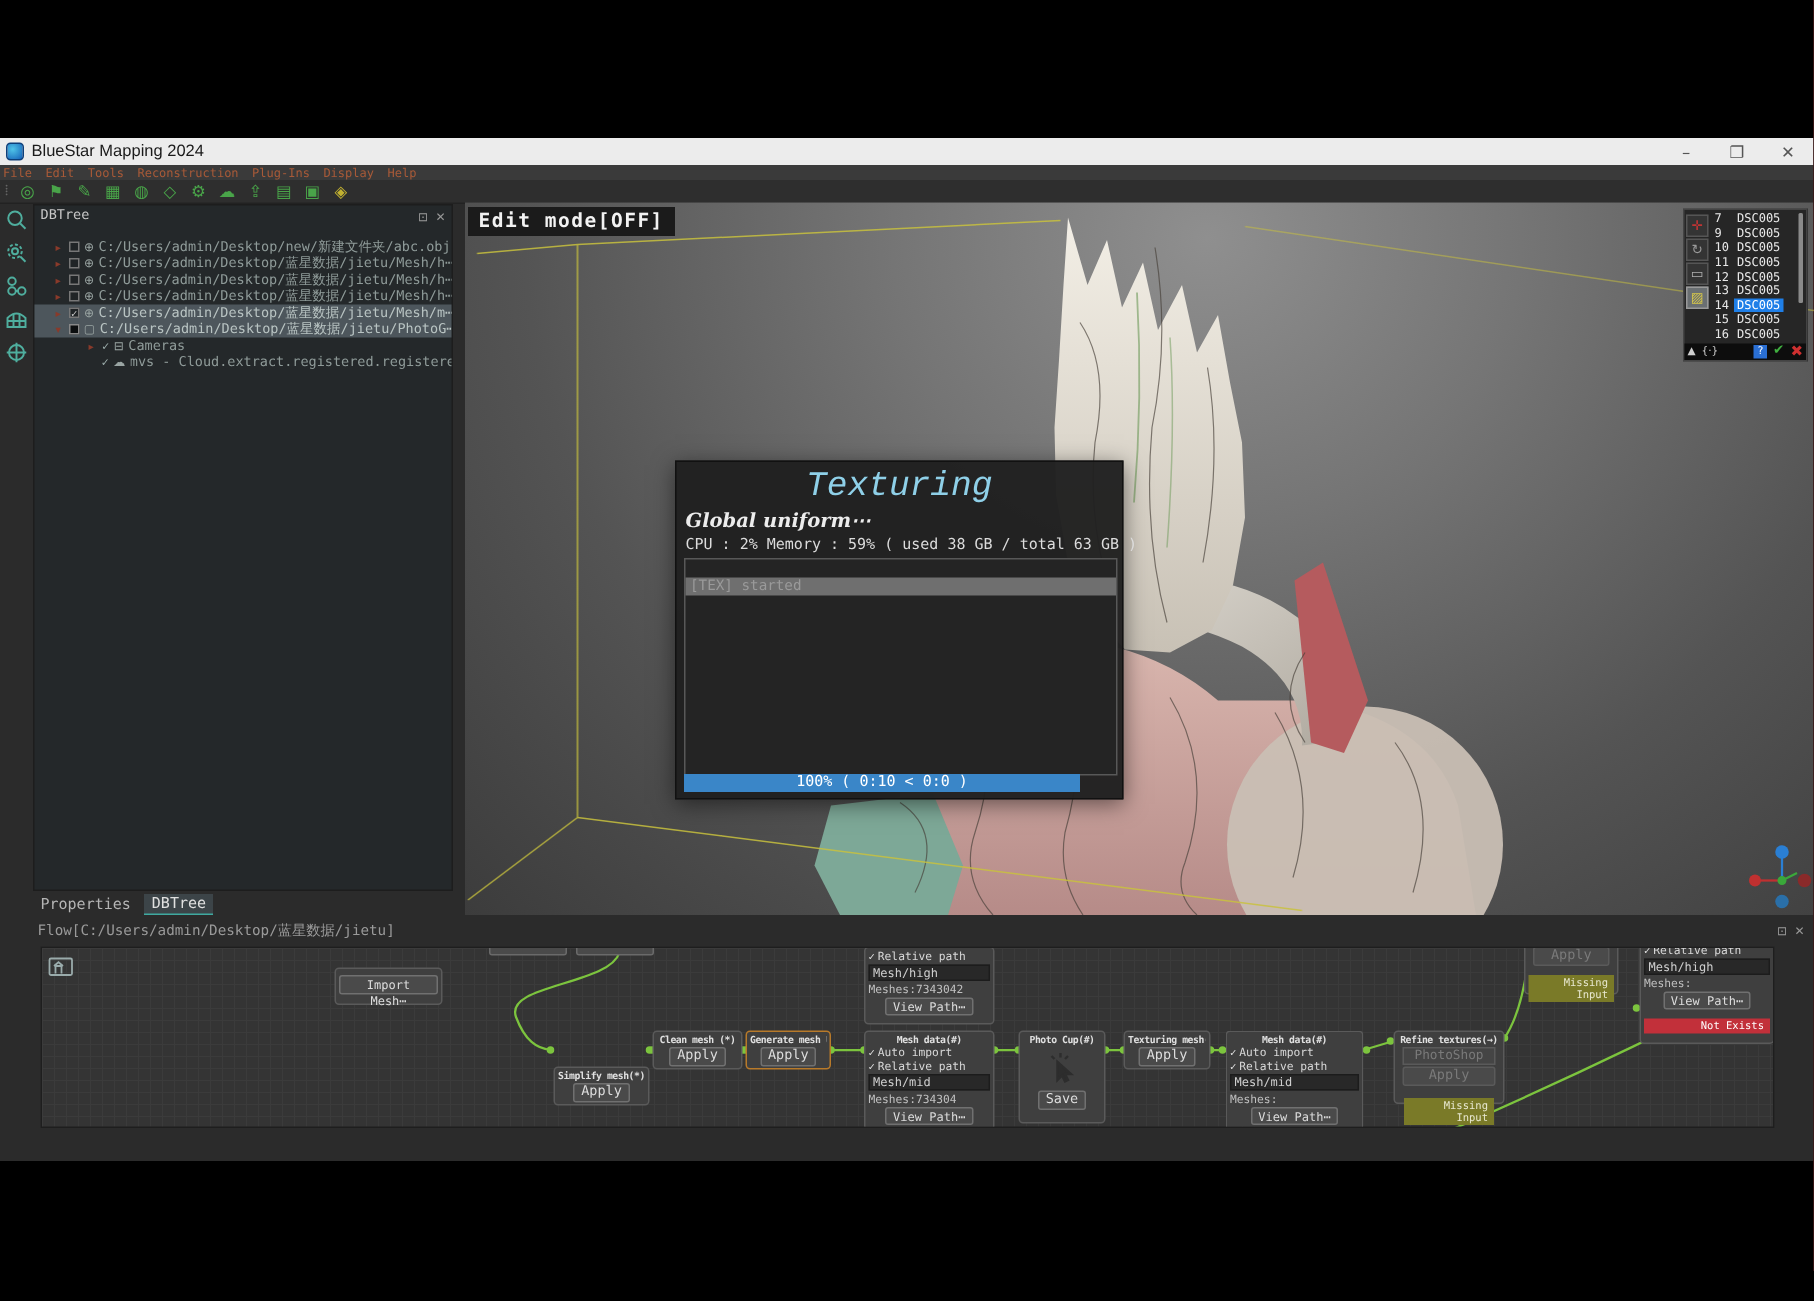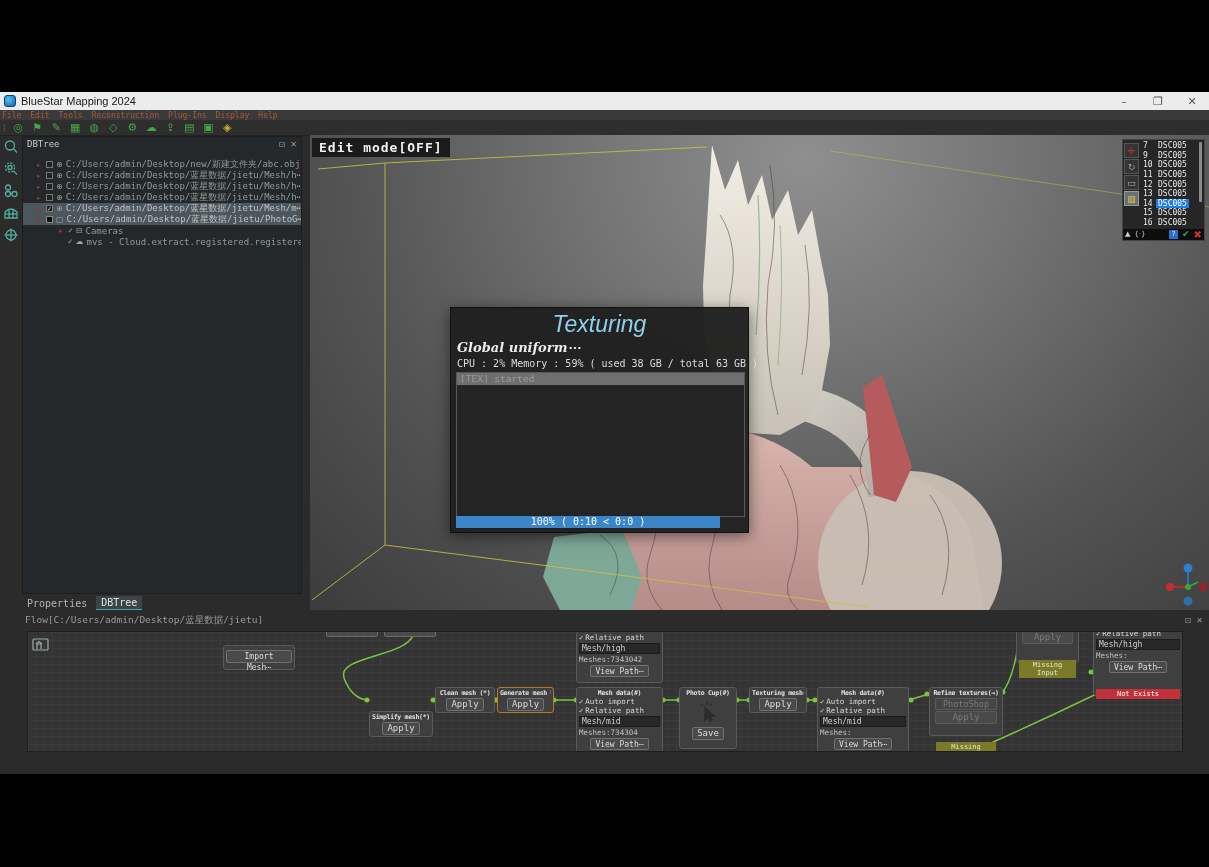--- a/index.html
+++ b/index.html
@@ -72,25 +72,25 @@
   .camscroll { position:absolute; right:0; top:2px; width:3px; height:60px; background:#8a8a8a; border-radius:1px; }
   .cambottom { width:81px; height:11px; background:#0d0d0d; display:flex; align-items:center; padding:0 2px; }
   .cb-ic { color:#cfcfcf; font-size:7px; margin-right:4px; font-family:"DejaVu Sans", sans-serif; }
   .cbright { margin-left:auto; display:flex; align-items:center; }
   .cb-help { width:9px; height:9px; background:#2a6fd4; color:#fff; font-size:7px; text-align:center; line-height:9px; margin-right:4px; }
   .cb-ok { color:#3fae3f; font-size:9px; margin-right:4px; font-family:"DejaVu Sans", sans-serif; }
   .cb-x { color:#cf3030; font-size:10px; font-weight:bold; font-family:"DejaVu Sans", sans-serif; }
 
   
   .dialog { position:absolute; left:140px; top:172px; width:299px; height:226px; background:rgba(32,32,32,0.97); border:1px solid #111; box-shadow:0 3px 14px rgba(0,0,0,0.5); }
-  .dlgtitle { text-align:center; font-family:Liberation Sans, sans-serif; font-style:italic; font-size:23px; color:#8fd0e8; margin-top:3px; }
+  .dlgtitle { text-align:center; font-family:Liberation Mono, monospace; font-style:italic; font-size:23px; color:#8fd0e8; margin-top:3px; }
   .dlgsub { font-family:"DejaVu Serif", serif; font-style:italic; font-weight:bold; font-size:13px; color:#ececec; margin:2px 0 0 6px; }
   .dlgstats { font-size:10px; color:#dcdcdc; margin:3px 3px 0 6px; white-space:nowrap; }
   .dlglog { position:absolute; left:5px; top:64px; width:289px; height:145px; background:#242424; border:1px solid #585858; }
-  .logline { height:12px; background:#6f6f6f; color:#9a9a9a; font-size:9.5px; padding-left:3px; line-height:12px; }
+  .logline { height:12px; background:#6f6f6f; color:#9a9a9a; font-size:9.5px; padding-left:3px; line-height:12px;margin-top:12px; }
   .dlgprog { position:absolute; left:5px; bottom:4px; width:264px; height:12px; background:#3a86c8; color:#fff; font-size:10px; text-align:center; line-height:12px; }
 
   
   .flowpanel { position:absolute; left:0; top:518px; width:1209px; height:164px; background:#2b2b2b; }
   .flowhead { height:20px; display:flex; align-items:center; font-size:9.5px; color:#9a9a9a; padding:0 6px 0 25px; }
   .flowhead .sp { margin-left:auto; }
   .flowcanvas { position:absolute; left:27px; top:21px; width:1156px; height:121px; overflow:hidden; border:1px solid #1e1e1e; background-color:#343434;
     background-image:
       linear-gradient(#3b3b3b 1px, transparent 1px), linear-gradient(90deg,#3b3b3b 1px, transparent 1px),
       linear-gradient(#454545 1px, transparent 1px), linear-gradient(90deg,#454545 1px, transparent 1px);
@@ -101,21 +101,21 @@
   .node.orange { border-color:#b87a2a; }
   .node.redbottom { border-bottom:2px solid #a83030; }
   .ntitle { font-size:6.5px; font-weight:bold; color:#e0e0e0; text-align:center; white-space:nowrap; overflow:hidden; letter-spacing:-0.3px; }
   .nbtn { display:block; margin:1px auto 0; background:#4a4a4a; border:1px solid #707070; border-radius:2px; color:#ddd; font-size:9px; font-family:"DejaVu Sans Mono", monospace; padding:0 4px; height:13px; line-height:11px; }
   .nbtn.small { font-size:8px; height:12px; }
   .nbtn.dim { color:#7a7a7a; border-color:#5a5a5a; }
   .nrow { font-size:7.5px; display:flex; align-items:center; white-space:nowrap; height:9px; color:#d8d8d8; }
   .nrow .chk { margin-right:2px; color:#e8e8e8; font-size:7px; }
   .ninput { background:#282828; border:1px solid #1c1c1c; font-size:8px; color:#cfcfcf; height:11px; line-height:10px; padding-left:2px; margin:1px 0; }
   .nmeta { font-size:7.5px; color:#c0c0c0; height:9px; white-space:nowrap; }
-  .nbadge { display:block; margin:16px auto 0; background:#7a7a28; color:#e8e8d0; font-size:7px; text-align:center; padding:1px 4px; }
+  .nbadge { display:block; margin:6px auto 0; background:#7a7a28; color:#e8e8d0; font-size:7px; text-align:right; padding:1px 4px; }
   .nbadge.red { background:#c2303a; color:#fff; }
   .ndrop { display:block; margin:1px auto 0; background:#454545; border:1px solid #5a5a5a; color:#7a7a7a; font-size:8.5px; text-align:center; width:90%; height:12px; line-height:11px; }
   .cutbtn { position:absolute; height:11px; background:#4a4a4a; border:1px solid #6a6a6a; border-radius:2px; }
   .homeicon { position:absolute; left:4px; top:4px; }
   .cupicon { display:block; margin:3px auto 0; }
 
   .letterbox-top { position:absolute; left:0; top:0; width:1209px; height:92px; background:#000; }
   .letterbox-bottom { position:absolute; left:0; top:774px; width:1209px; height:93px; background:#000; }
 </style>
 </head>

